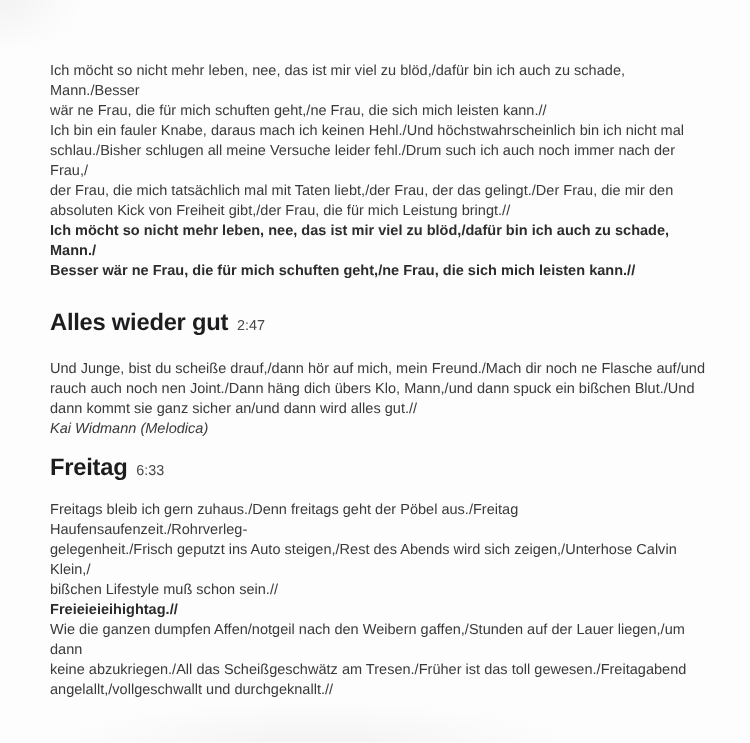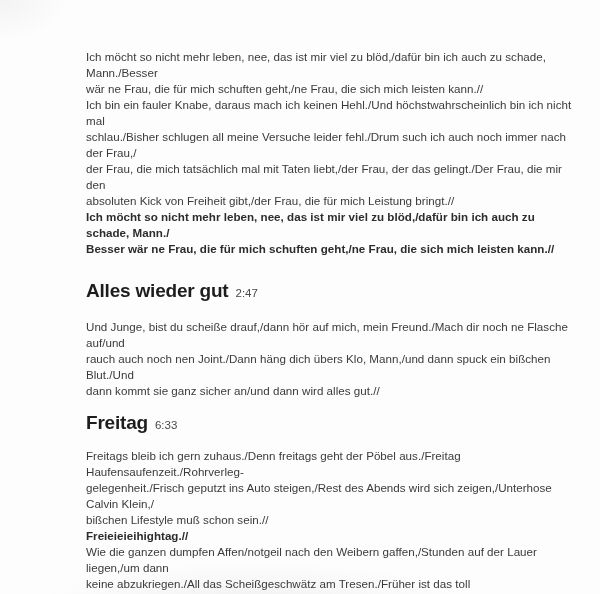--- a/index.html
+++ b/index.html
@@ -10,21 +10,20 @@
     background: #ffffff;
   }
   .page {
     position: relative;
     width: 600px; height: 594px;
     overflow: hidden;
     background:
       radial-gradient(ellipse 300px 55px at 42% 101%, rgba(188,184,192,0.16), rgba(188,184,192,0) 70%),
       radial-gradient(ellipse 90px 55px at 0% 0%, rgba(200,196,204,0.18), rgba(200,196,204,0) 75%),
       linear-gradient(#fdfdfd, #fdfdfd);
-    padding-left: 46px;
   }
   .content {
     position: relative;
     padding: 49px 28px 0 40px;
   }
   .lyrics {
     margin: 0;
     font-size: 11.6px;
     line-height: 16px;
     letter-spacing: 0.02px;
@@ -66,20 +65,21 @@
 absoluten Kick von Freiheit gibt,/der Frau, die für mich Leistung bringt.//</p>
       <p class="lyrics bold">Ich möcht so nicht mehr leben, nee, das ist mir viel zu blöd,/dafür bin ich auch zu schade, Mann./
 Besser wär ne Frau, die für mich schuften geht,/ne Frau, die sich mich leisten kann.//</p>
     </section>
 
     <section>
       <h2 class="song-title"><span>Alles wieder gut</span><span class="duration">2:47</span></h2>
       <p class="lyrics">Und Junge, bist du scheiße drauf,/dann hör auf mich, mein Freund./Mach dir noch ne Flasche auf/und
 rauch auch noch nen Joint./Dann häng dich übers Klo, Mann,/und dann spuck ein bißchen Blut./Und
 dann kommt sie ganz sicher an/und dann wird alles gut.//</p>
+      <p class="lyrics italic">Kai Widmann (Melodica)</p>
     </section>
 
     <section>
       <h2 class="song-title second"><span>Freitag</span><span class="duration">6:33</span></h2>
       <p class="lyrics">Freitags bleib ich gern zuhaus./Denn freitags geht der Pöbel aus./Freitag Haufensaufenzeit./Rohrverleg-
 gelegenheit./Frisch geputzt ins Auto steigen,/Rest des Abends wird sich zeigen,/Unterhose Calvin Klein,/
 bißchen Lifestyle muß schon sein.//</p>
       <p class="lyrics bold">Freieieieihightag.//</p>
       <p class="lyrics">Wie die ganzen dumpfen Affen/notgeil nach den Weibern gaffen,/Stunden auf der Lauer liegen,/um dann
 keine abzukriegen./All das Scheißgeschwätz am Tresen./Früher ist das toll gewesen./Freitagabend

